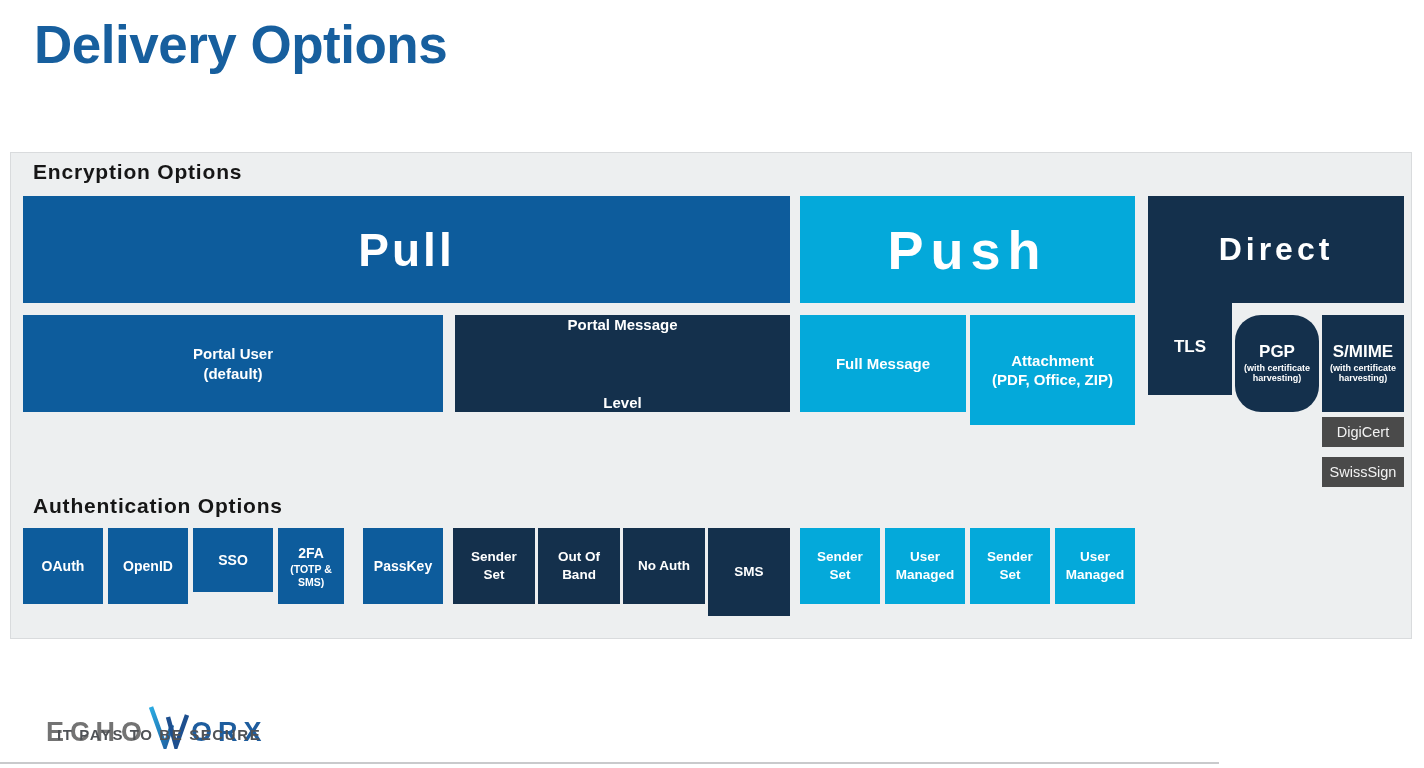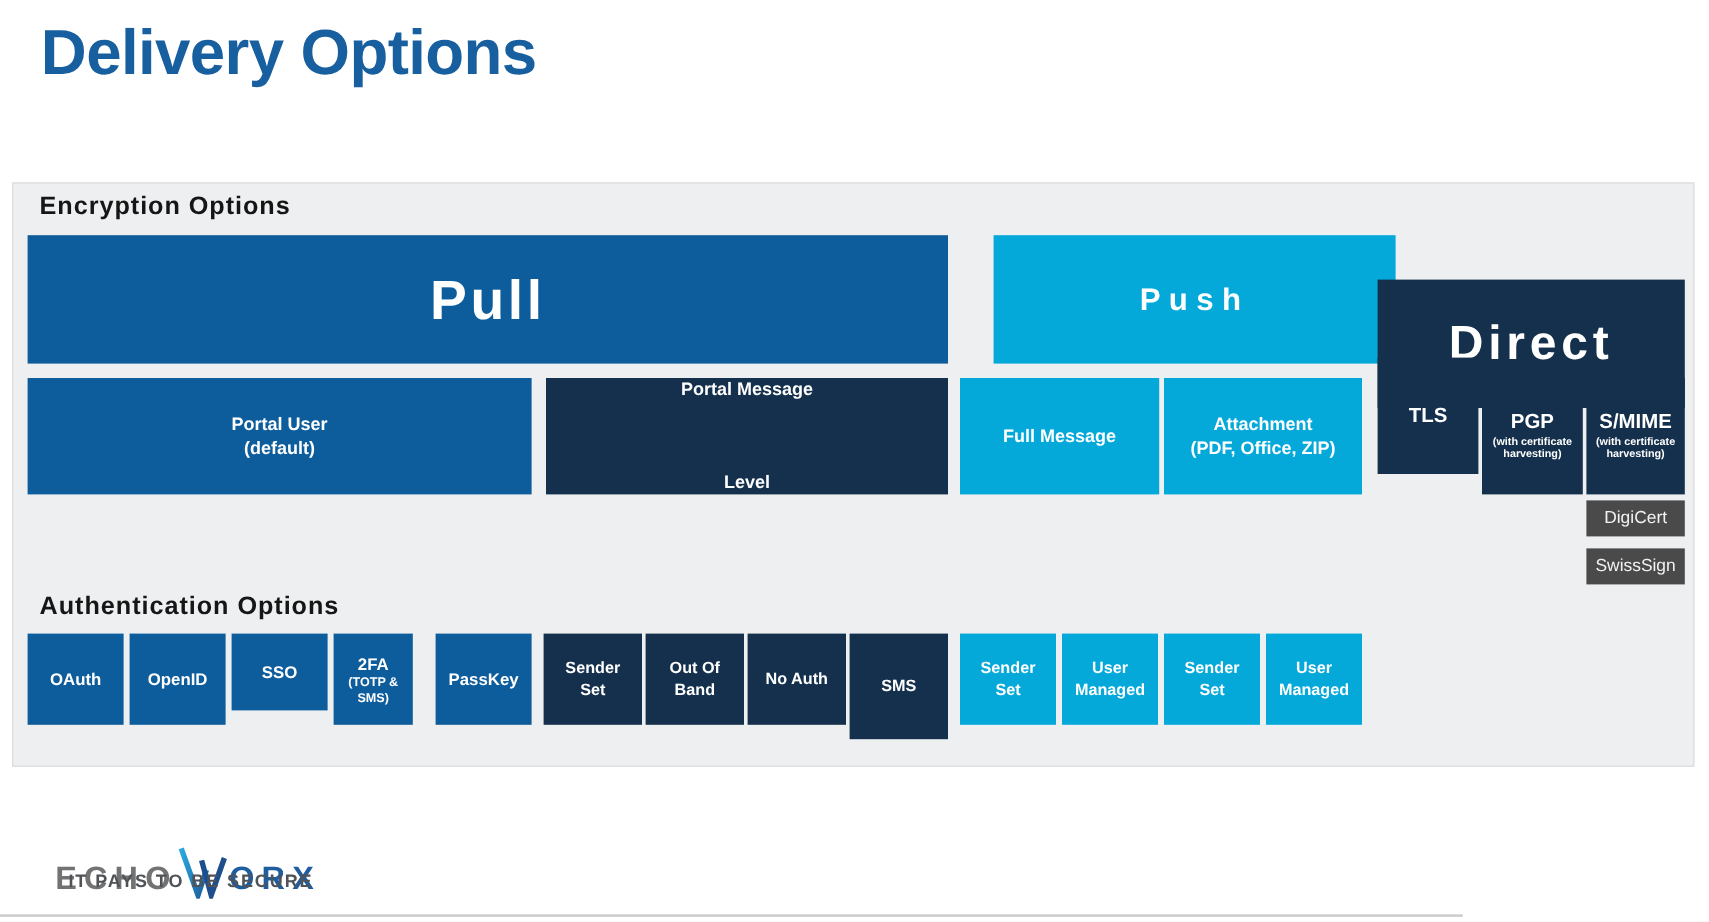--- a/index.html
+++ b/index.html
@@ -35,22 +35,22 @@
     position:absolute;display:flex;flex-direction:column;
     align-items:center;justify-content:center;text-align:center;
     color:#ffffff;font-weight:700;
   }
   .blue{background:var(--pull-blue);}
   .cyan{background:var(--push-cyan);}
   .navy{background:var(--direct-navy);}
   .gray{background:var(--ca-gray);}
   .hdr{font-weight:700;}
   .hdr-pull{font-size:46px;letter-spacing:3px;}
-  .hdr-push{font-size:26px;letter-spacing:7px;margin-left:28px;}
-  .hdr-direct{font-size:40px;letter-spacing:4px;margin-top:37px;}
+  .hdr-push{font-size:54px;letter-spacing:7px;}
+  .hdr-direct{font-size:32px;letter-spacing:4px;}
   .l15{font-size:15px;line-height:1.3;}
   .l14{font-size:14px;line-height:1.3;}
   .l13{font-size:13.5px;line-height:1.3;}
   .tls-label{font-size:17px;}
   .cert-label{font-size:17px;line-height:1.05;}
   .cert-sub{font-size:9px;font-weight:600;line-height:1.2;padding:2px 2px 0 2px;}
   .sub-small{font-size:10.5px;font-weight:600;line-height:1.2;margin-top:1px;}
   .ca-block{font-size:14.5px;font-weight:400;color:#f2f2f2;}
   .logo{
     position:absolute;left:46px;top:686px;height:62px;
@@ -94,28 +94,28 @@
   <span>Portal User</span>
   <span>(default)</span>
 </div>
 <div class="block navy l15" style="left:455px;top:315px;width:335px;height:97px;justify-content:space-between;">
   <span>Portal Message</span>
   <span>Level</span>
 </div>
 <div class="block cyan l15" style="left:800px;top:315px;width:166px;height:97px;">
   <span>Full Message</span>
 </div>
-<div class="block cyan l15" style="left:970px;top:315px;width:165px;height:97px;text-align:right;">
+<div class="block cyan l15" style="left:970px;top:315px;width:165px;height:110px;text-align:right;">
   <span>Attachment</span>
   <span>(PDF, Office, ZIP)</span>
 </div>
 <div class="block navy tls-label" style="left:1148px;top:298px;width:84px;height:97px;text-align:center;">
   <span>TLS</span>
 </div>
-<div class="block navy" style="left:1235px;top:315px;width:84px;height:97px;">
+<div class="block navy" style="left:1235px;top:315px;width:84px;height:97px;border-radius:26px;">
   <span class="cert-label">PGP</span>
   <span class="cert-sub">(with certificate harvesting)</span>
 </div>
 <div class="block navy" style="left:1322px;top:315px;width:82px;height:97px;">
   <span class="cert-label">S/MIME</span>
   <span class="cert-sub">(with certificate harvesting)</span>
 </div>
 
 <div class="block gray ca-block" style="left:1322px;top:417px;width:82px;height:30px;">
   <span>DigiCert</span>

